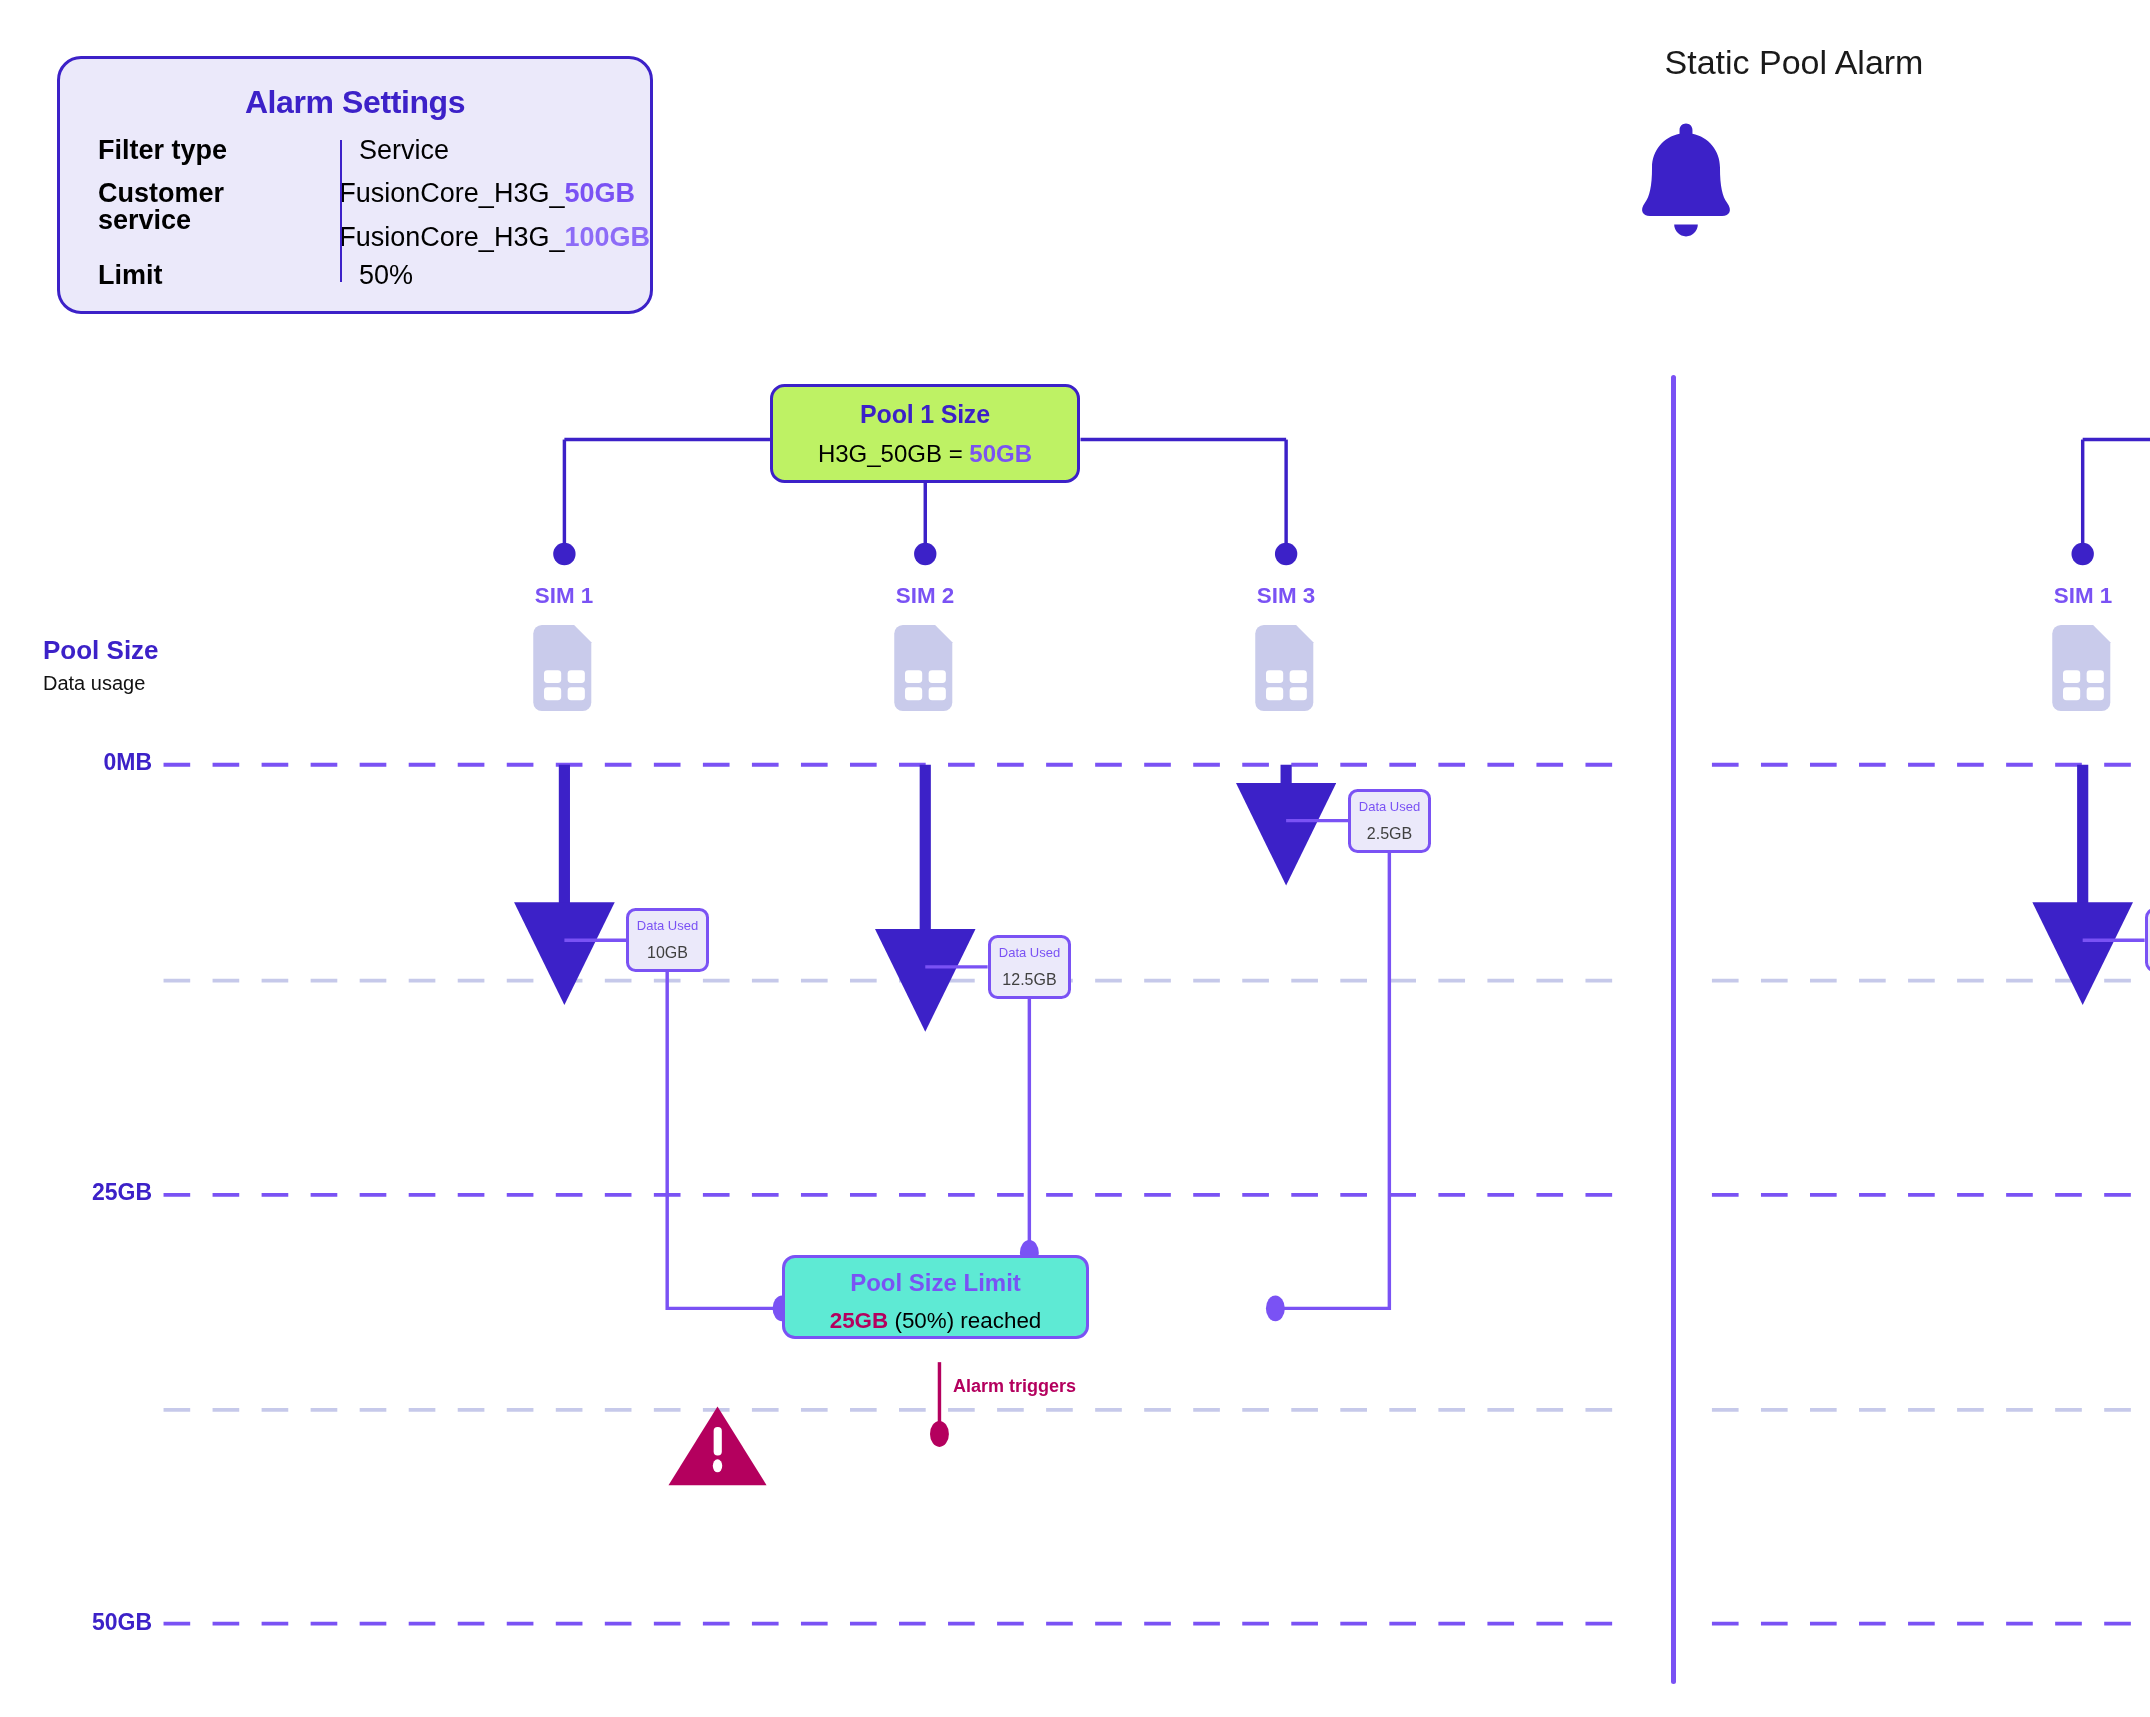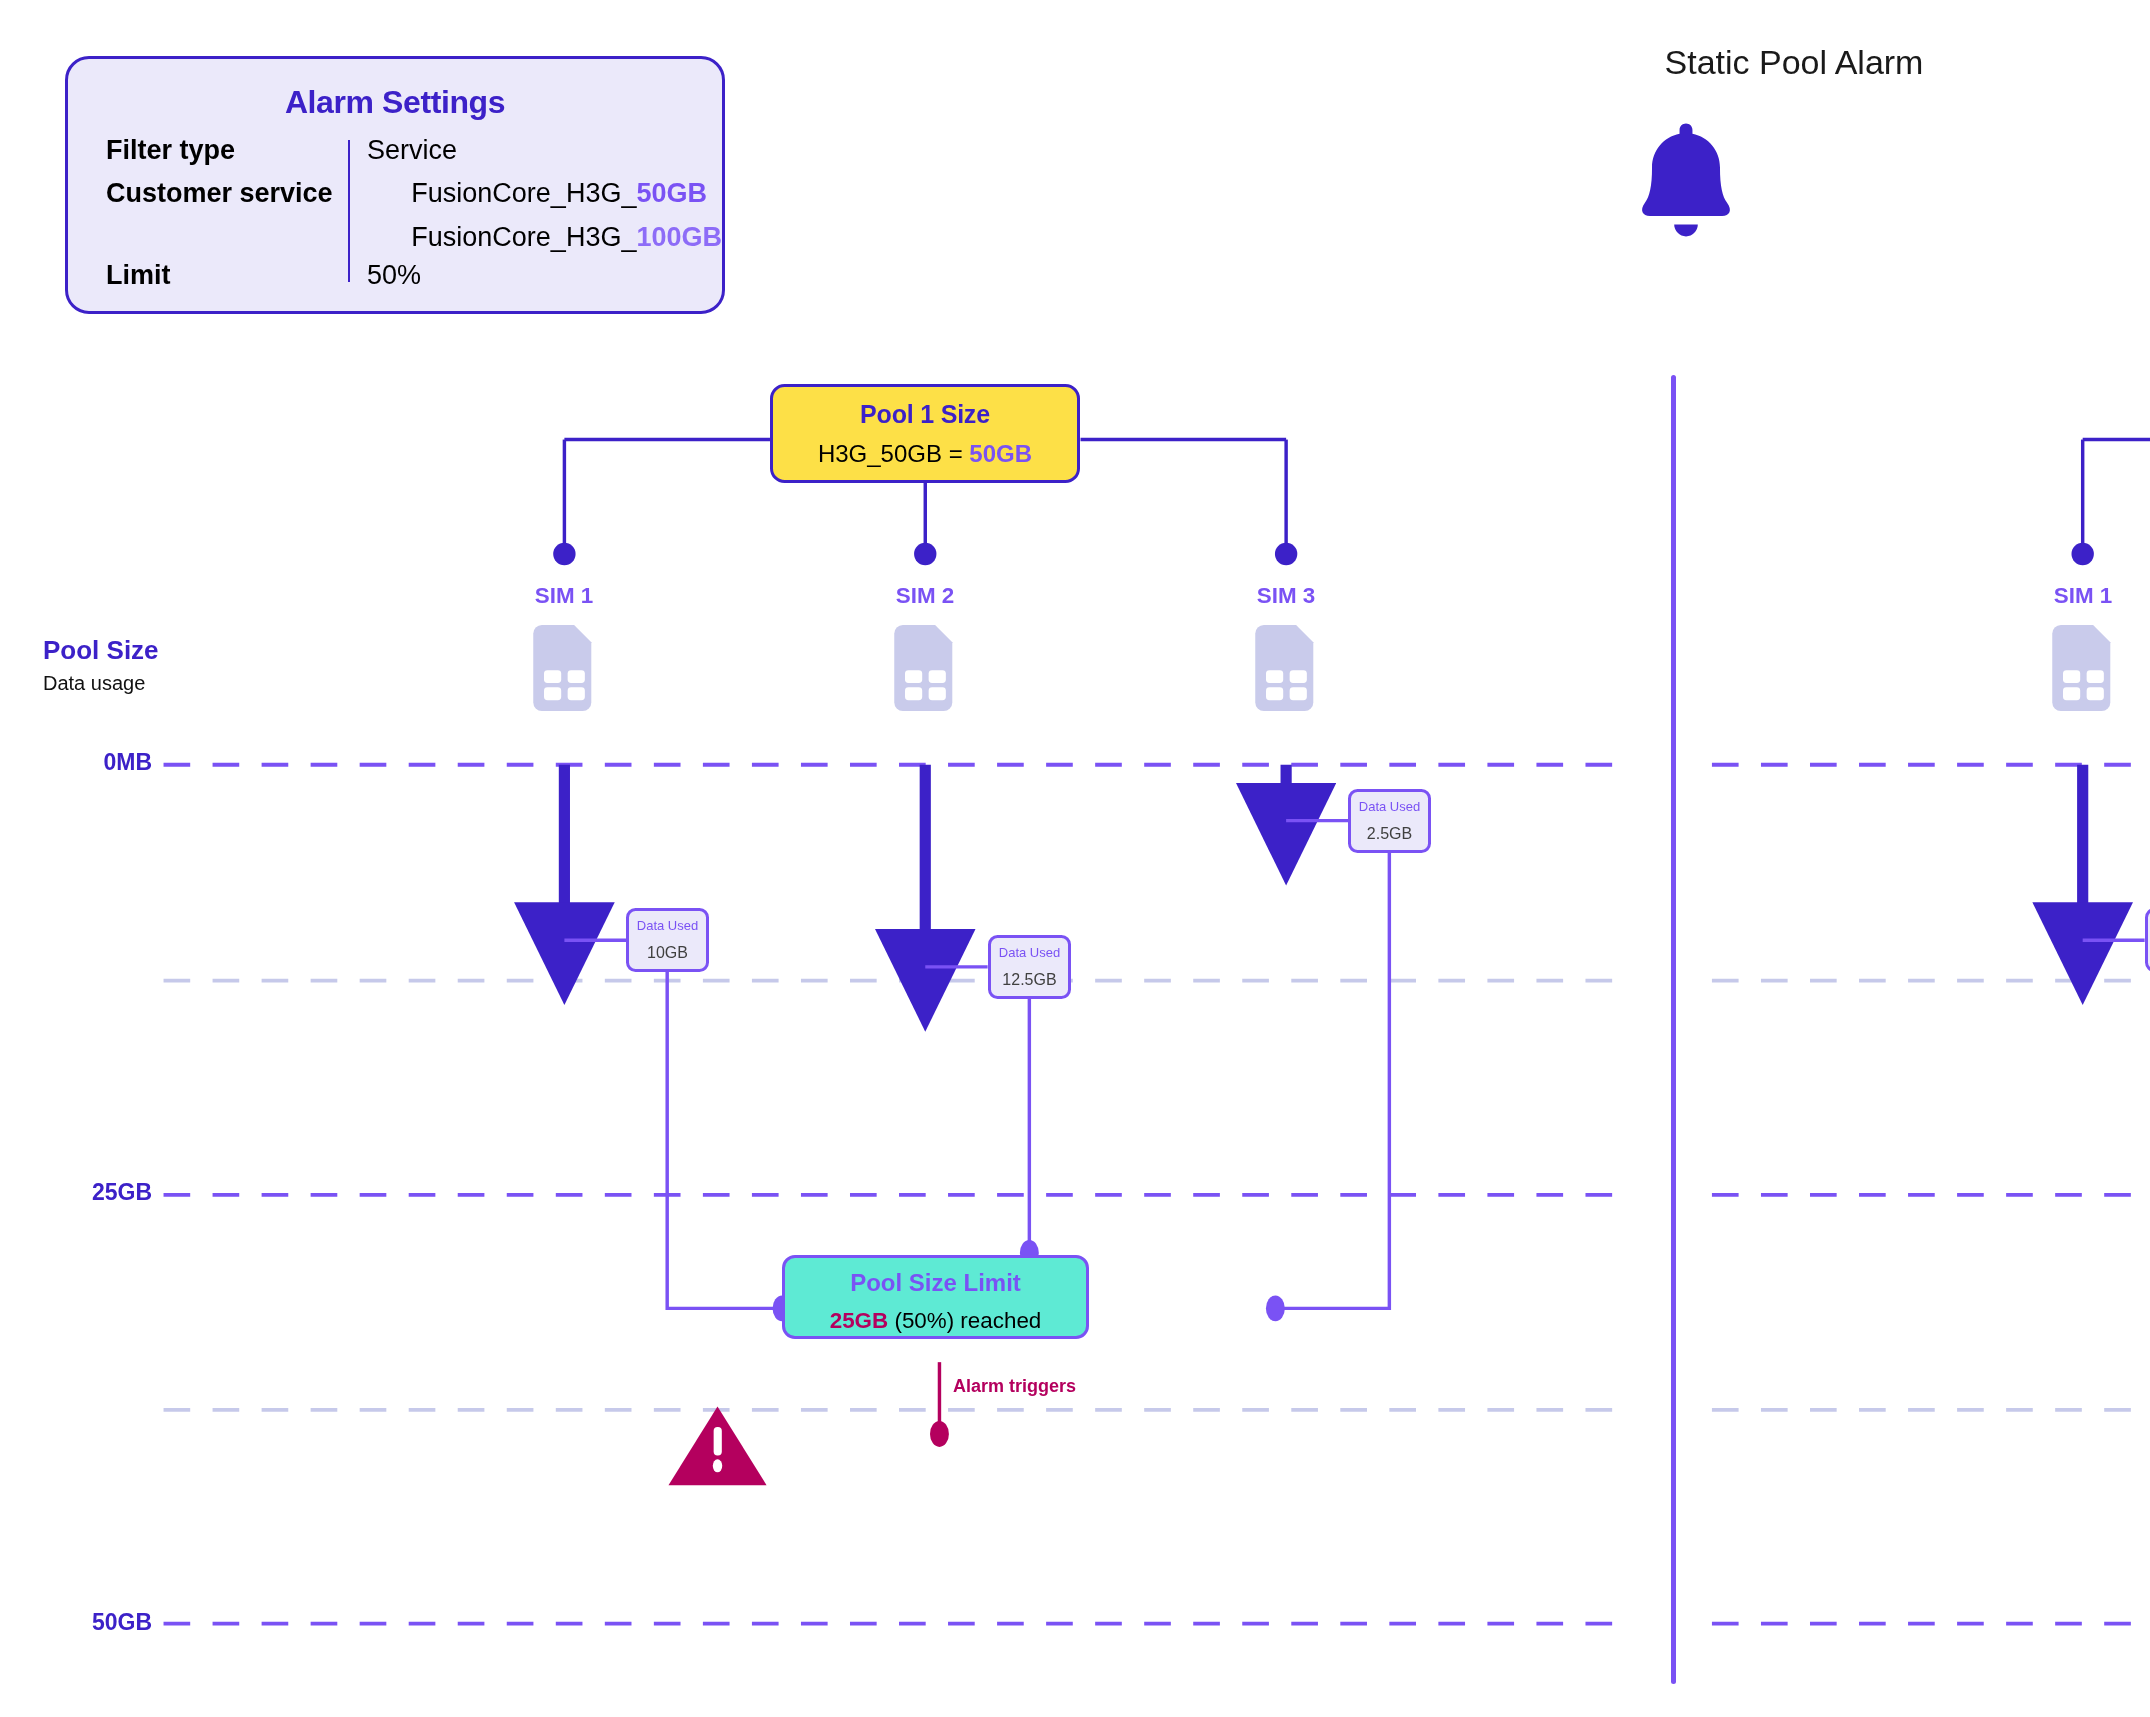--- a/index.html
+++ b/index.html
@@ -9,21 +9,21 @@
     position:relative;
     width:3343px;
     height:1717px;
     background:#ffffff;
     overflow:hidden;
   }
   .abs{position:absolute;}
 
   
   #alarm-settings{
-    left:65px; top:56px; width:660px; height:258px;
+    left:57px; top:56px; width:596px; height:258px;
     background:#ebe9fa;
     border:3.9px solid #3c21c8;
     border-radius:24px;
     box-sizing:border-box;
   }
   #alarm-settings .as-title{
     text-align:center;
     color:#3c21c8;
     font-weight:bold;
     font-size:32px;
@@ -74,21 +74,21 @@
 
   
   #center-divider{
     left:1671px; top:375px; width:5.2px; height:1309px;
     background:#7a52f4; border-radius:2.6px;
   }
 
   
   .pool-box{
     width:310px; height:99px;
-    background:#fde047;
+    background:#bef264;
     border:3.9px solid #3c21c8;
     border-radius:14.6px;
     box-sizing:border-box;
     text-align:center;
   }
   .pool-box .pb-title{
     color:#3c21c8; font-weight:bold; font-size:25px;
     margin-top:13px; letter-spacing:-0.2px;
   }
   .pool-box .pb-sub{

